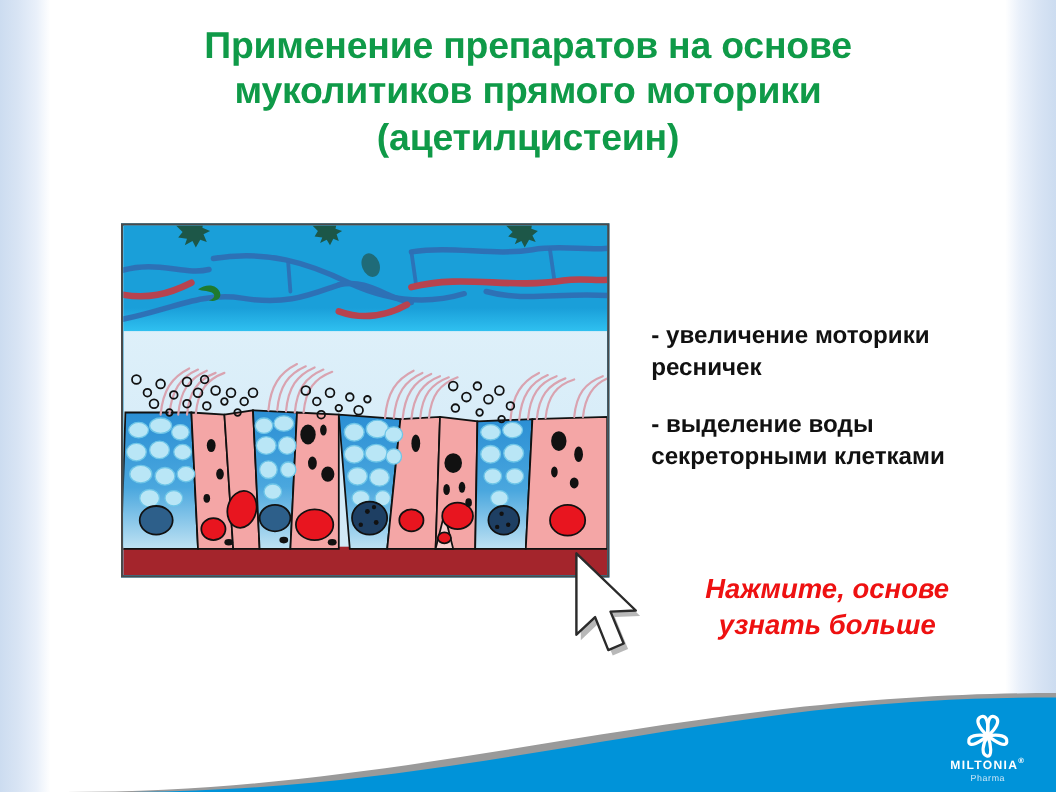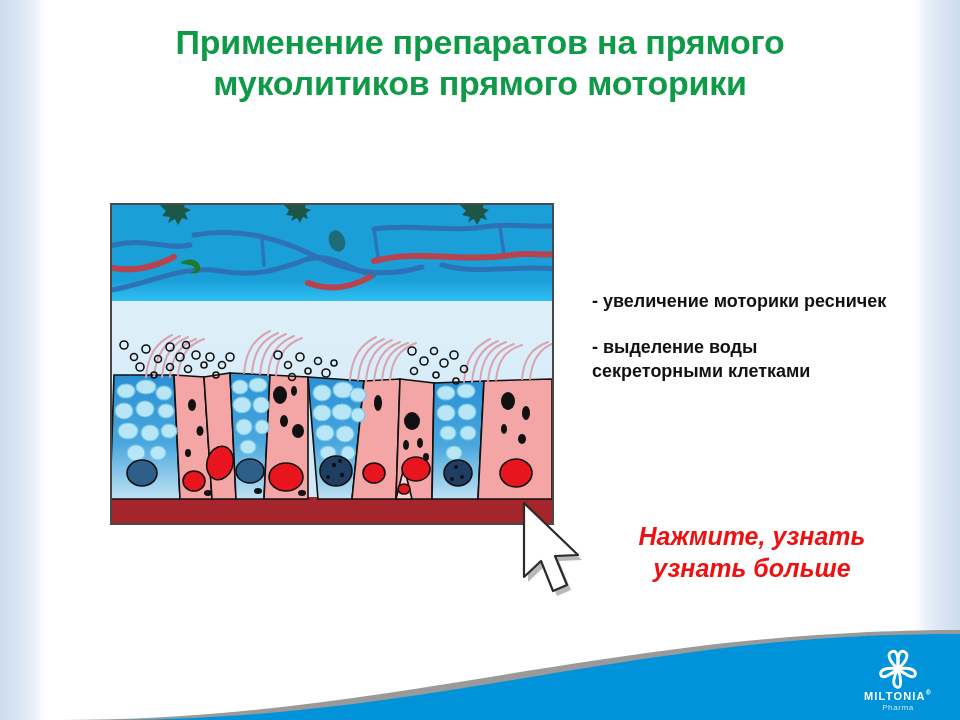--- a/index.html
+++ b/index.html
@@ -28,21 +28,21 @@
   
   .figure{
     position:absolute;left:110px;top:203px;width:444px;height:322px;
     border:2px solid #4a4a4a;box-sizing:border-box;overflow:hidden;background:#1a9fd9;
   }
   .figure svg{display:block;width:100%;height:100%;}
 
   
   .bullets{
     position:absolute;left:592px;top:290px;width:300px;
-    color:#111;font-size:18px;font-weight:bold;line-height:1.33;
+    color:#111;font-size:22px;font-weight:bold;line-height:1.33;
   }
   .bullets p{margin:0 0 22px 0;}
   .bullets p:last-child{margin-bottom:4px;}
 
   
   .cta{
     position:absolute;left:592px;top:520px;width:320px;text-align:center;
     color:#ee1111;font-size:25px;font-weight:bold;font-style:italic;line-height:1.28;
   }
   .cta span{display:block;}
@@ -66,22 +66,23 @@
 </style>
 </head>
 <body>
 
 <div class="slide">
 
   <div class="edge-left"></div>
   <div class="edge-right"></div>
 
   <div class="title">
-    <span>Применение препаратов на прямого</span>
+    <span>Применение препаратов на основе</span>
     <span>муколитиков прямого моторики</span>
+    <span>(ацетилцистеин)</span>
   </div>
 
   <div class="figure">
     <svg viewBox="0 0 440 318" preserveAspectRatio="none">
       <defs>
         <linearGradient id="mucusG" x1="0" y1="0" x2="0" y2="1">
           <stop offset="0%" stop-color="#1a9fd9"></stop>
           <stop offset="78%" stop-color="#1a9fd9"></stop>
           <stop offset="100%" stop-color="#2fc0f0"></stop>
         </linearGradient>
@@ -319,21 +320,21 @@
   </div>
 
   <svg class="cursor" viewBox="0 0 70 100">
     <g transform="translate(4,5)">
       <path d="M2 0 L2 74 L19 58 L31 88 L45 82 L33 53 L56 52 Z" fill="#000" opacity="0.28" transform="translate(4,5)"></path>
       <path d="M2 0 L2 74 L19 58 L31 88 L45 82 L33 53 L56 52 Z" fill="#ffffff" stroke="#2b2b2b" stroke-width="2.2" stroke-linejoin="round"></path>
     </g>
   </svg>
 
   <div class="cta">
-    <span>Нажмите, узнать</span>
+    <span>Нажмите, основе</span>
     <span>узнать больше</span>
   </div>
 
   <div class="pageno">19/34</div>
 
   <svg class="waves" viewBox="0 0 960 120" preserveAspectRatio="none">
     <path d="M60 120 C 300 120 470 74 700 46 C 800 34 890 30 960 30 L960 48 C 880 48 790 54 700 66 C 470 96 330 120 140 120 Z" fill="#9a9a9a"></path>
     <path d="M120 120 C 360 118 520 72 740 46 C 830 36 900 34 960 34 L960 120 Z" fill="#0093d9"></path>
   </svg>
 

